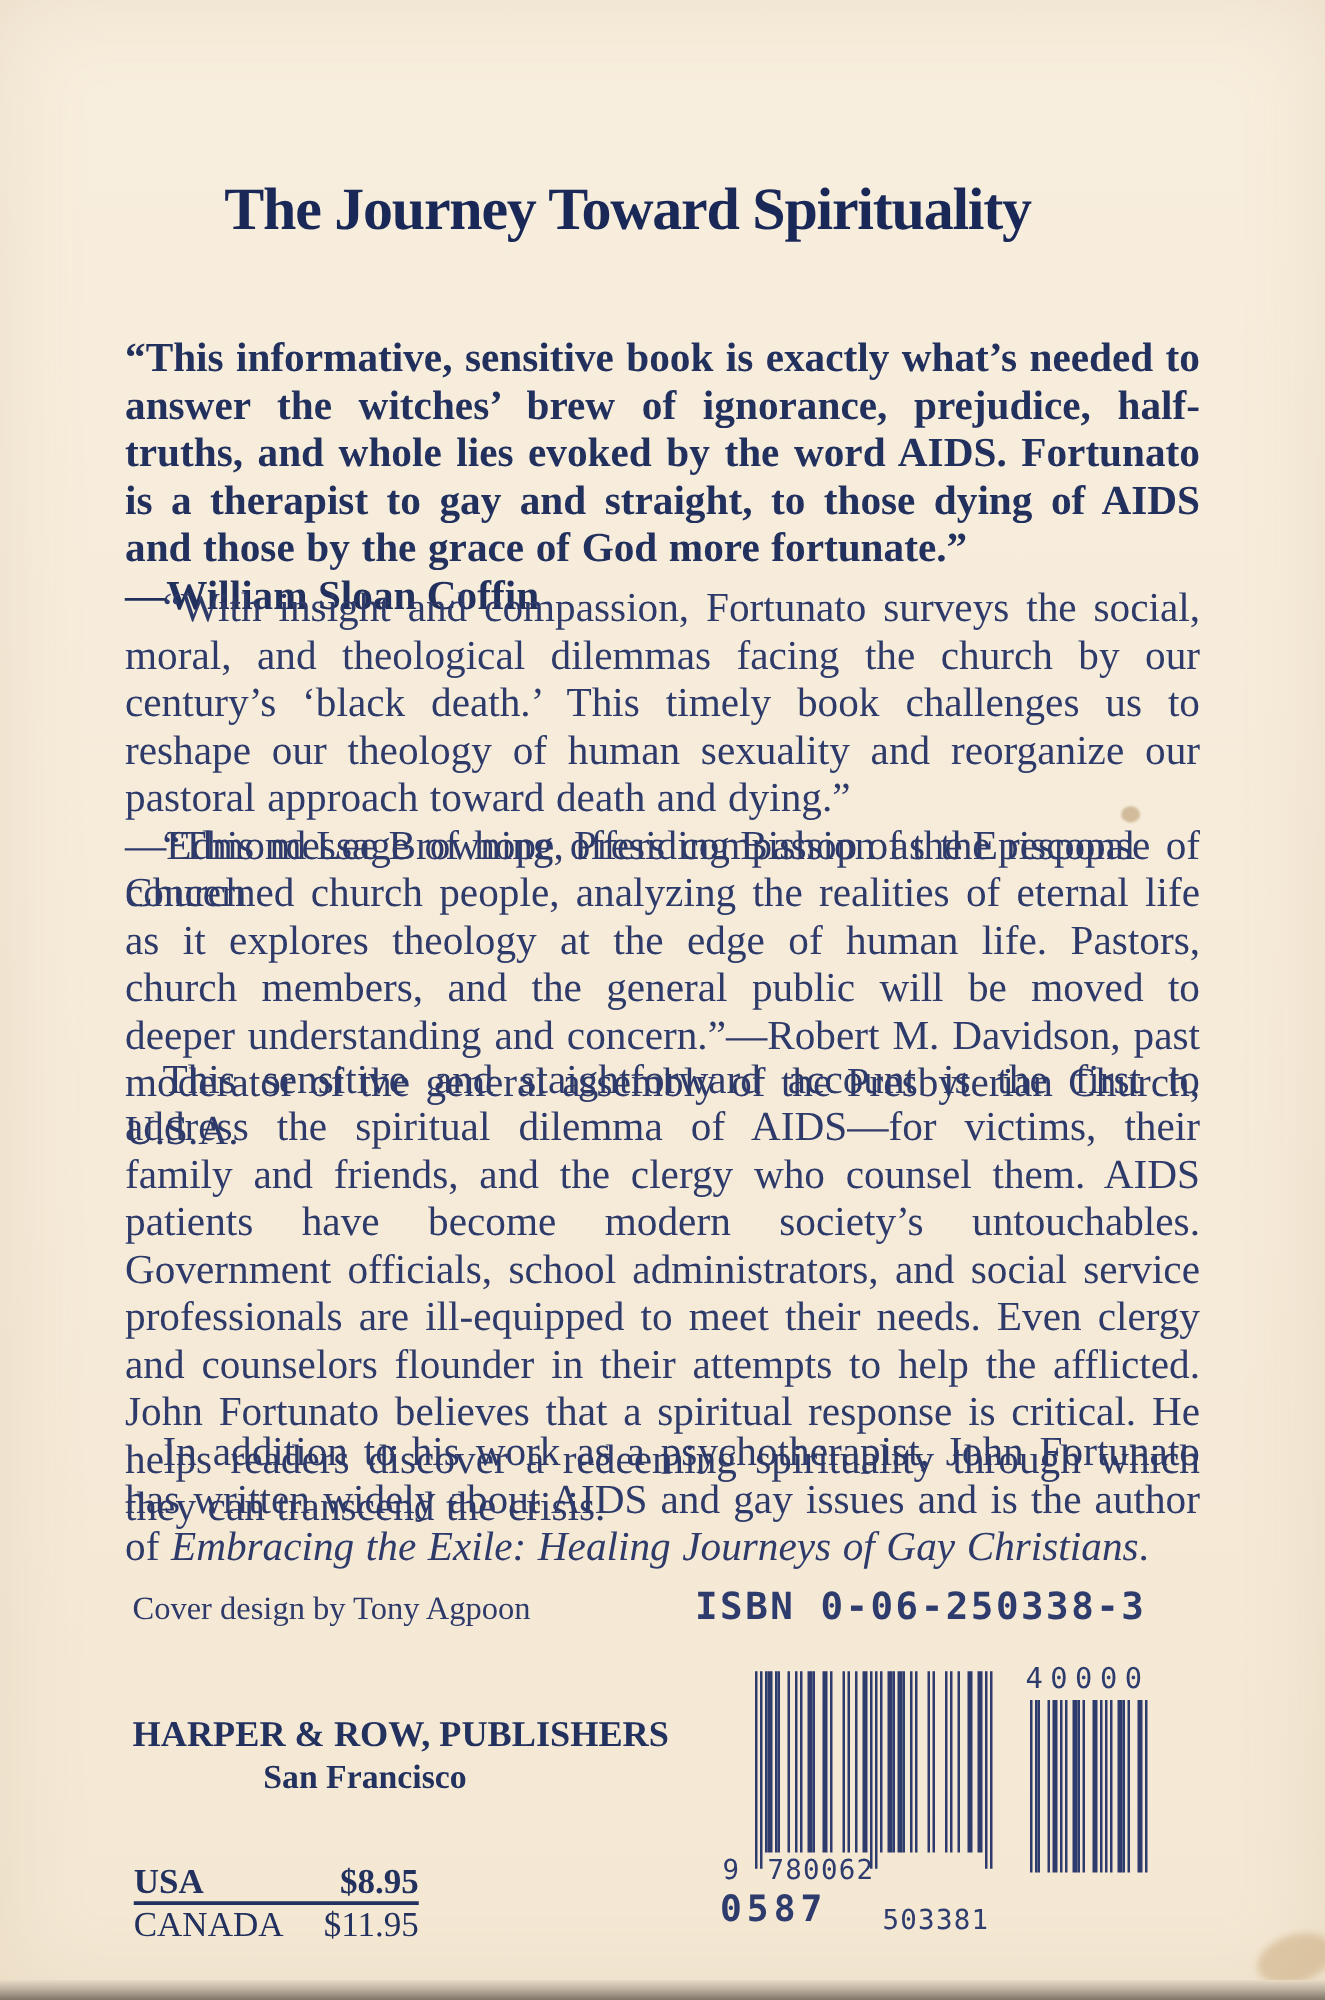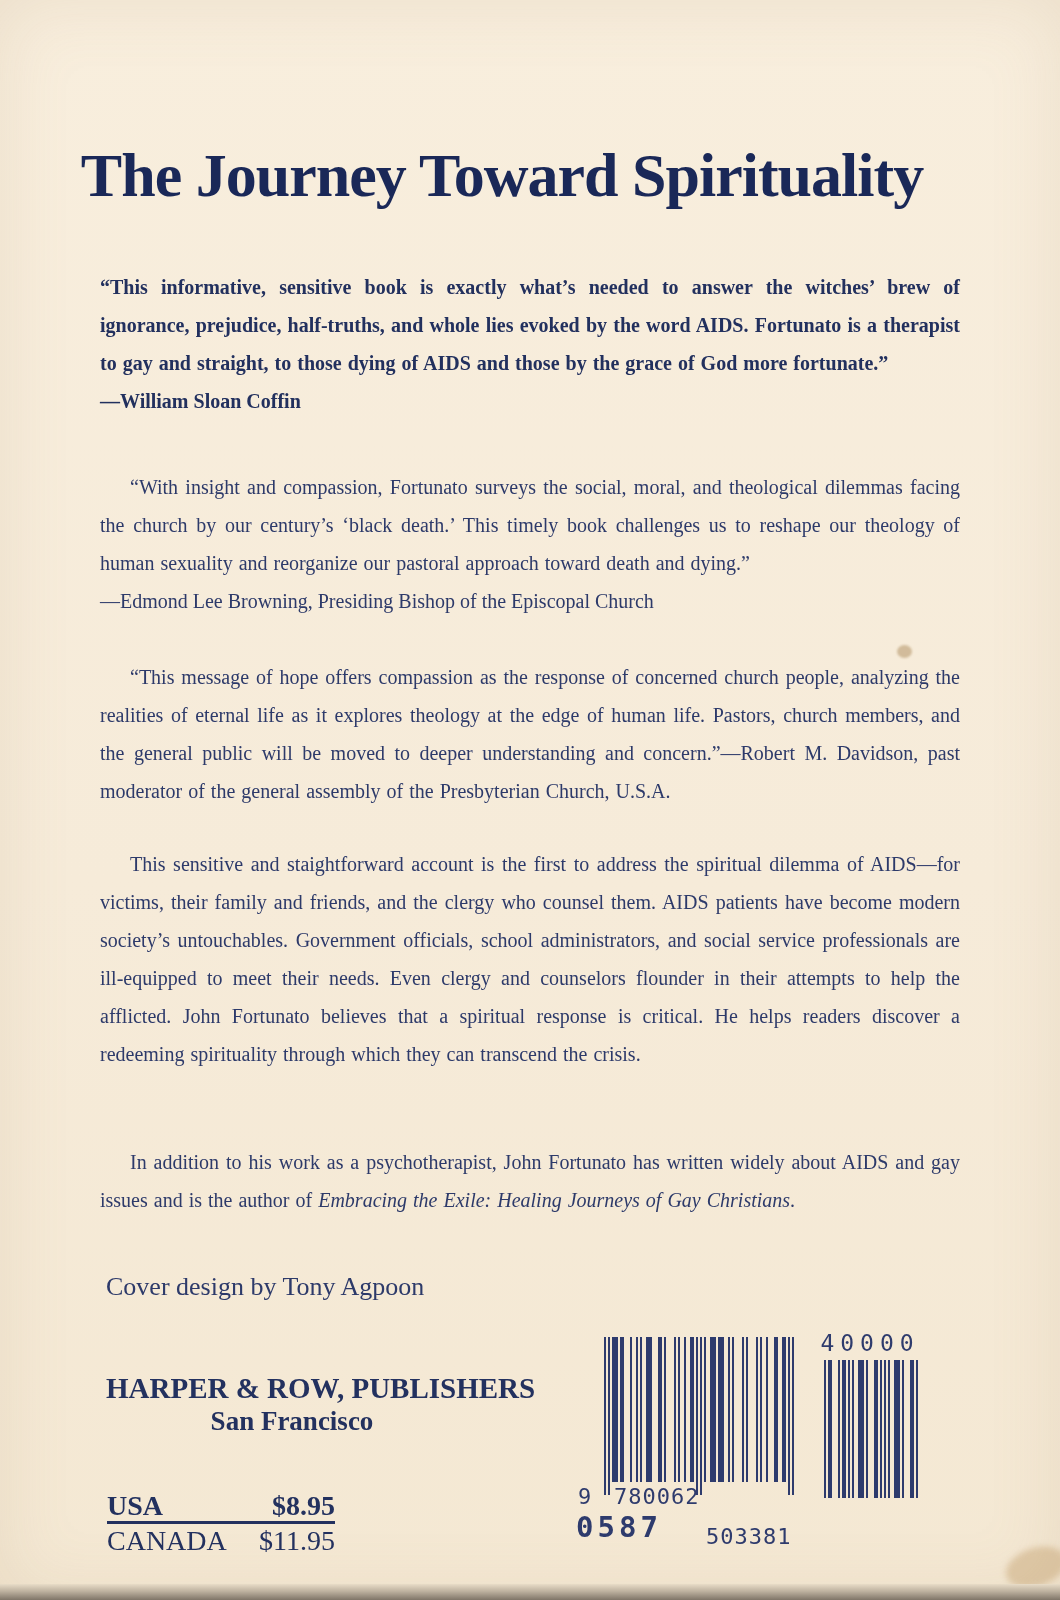--- a/index.html
+++ b/index.html
@@ -9,24 +9,24 @@
     box-shadow:inset 0 0 70px rgba(175,145,105,.16);
     font-family:"Liberation Serif", serif;color:#2d3a6a;
   }
   .category{
     position:absolute;left:26px;top:32px;
     font-variant:small-caps;font-weight:bold;font-size:24px;
     letter-spacing:1.5px;color:#ad6483;
   }
   .title{
     position:absolute;left:0;top:140px;width:1004px;margin:0;
-    text-align:center;font-size:62px;font-weight:bold;
+    text-align:center;font-size:48px;font-weight:bold;
     letter-spacing:-1px;color:#1a2858;
   }
-  .block{position:absolute;left:100px;width:860px;font-size:20px;line-height:38px;}
+  .block{position:absolute;left:100px;width:860px;font-size:33px;line-height:38px;}
   .jtext{text-align:justify;text-justify:inter-word;word-spacing:1px;}
   .indent{text-indent:30px;}
   .bold-quote{font-weight:bold;color:#22305e;}
   .q1{top:268px;}
   .q2{top:468px;}
   .q3{top:658px;}
   .p4{top:845px;}
   .p5{top:1143px;}
   .credit{position:absolute;left:106px;top:1272px;font-size:26px;color:#2d3a6a;}
   .isbn{
@@ -95,20 +95,21 @@
   <section class="block p4">
     <div class="jtext indent">This sensitive and staightforward account is the first to address the spiritual dilemma of AIDS—for victims, their family and friends, and the clergy who counsel them. AIDS patients have become modern society’s untouchables. Government officials, school administrators, and social service professionals are ill-equipped to meet their needs. Even clergy and counselors flounder in their attempts to help the afflicted. John Fortunato believes that a spiritual response is critical. He helps readers discover a redeeming spirituality through which they can transcend the crisis.</div>
   </section>
 
   <section class="block p5">
     <div class="jtext indent"><span>In addition to his work as a psychotherapist, John Fortunato has written widely about AIDS and gay issues and is the author of </span><i>Embracing the Exile: Healing Journeys of Gay Christians</i><span>.</span></div>
   </section>
 
   <div class="credit">Cover design by Tony Agpoon</div>
 
+  <div class="isbn">ISBN 0-06-250338-3</div>
 
   <div class="bc-main">
     <div id="bc-main-bars">
         <div class="bar" style="left: 0px; width: 2px; height: 158px; background: rgb(46, 59, 109);"></div>
         <div class="bar" style="left: 4px; width: 2px; height: 158px; background: rgb(46, 59, 109);"></div>
         <div class="bar" style="left: 8px; width: 2px; height: 145px; background: rgb(46, 59, 109);"></div>
         <div class="bar" style="left: 10px; width: 2px; height: 145px; background: rgb(46, 59, 109);"></div>
         <div class="bar" style="left: 12px; width: 2px; height: 145px; background: rgb(46, 59, 109);"></div>
         <div class="bar" style="left: 16px; width: 2px; height: 145px; background: rgb(46, 59, 109);"></div>
         <div class="bar" style="left: 18px; width: 2px; height: 145px; background: rgb(46, 59, 109);"></div>

